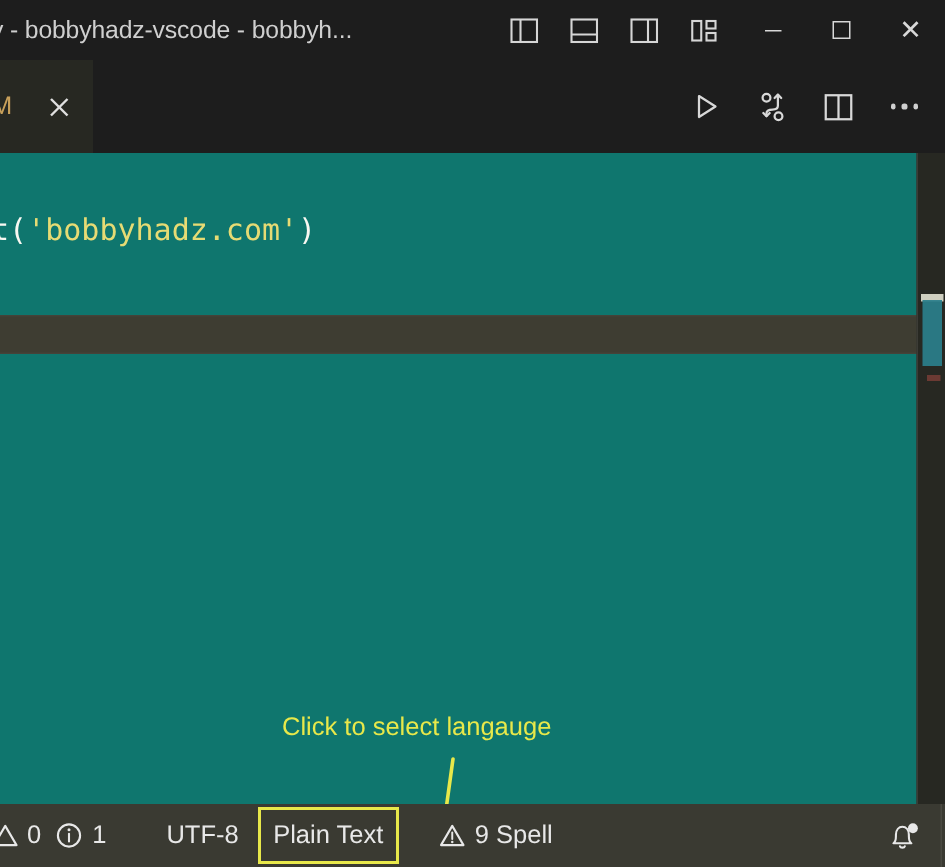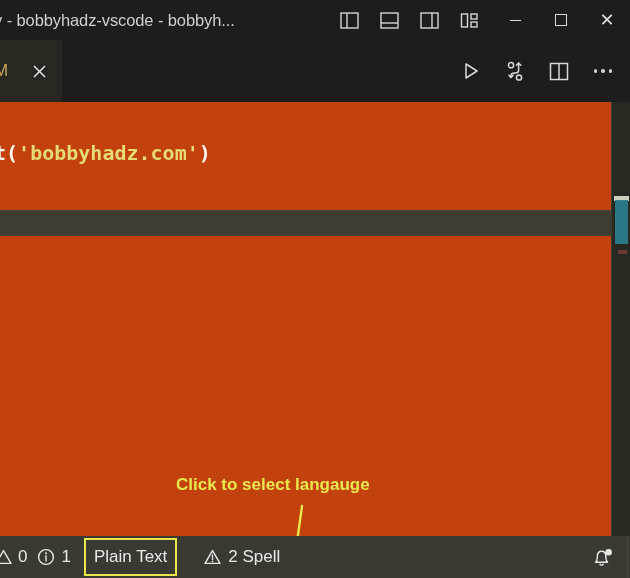--- a/index.html
+++ b/index.html
@@ -154,23 +154,22 @@
     width: 3.5px;
     height: 3.5px;
     border-radius: 50%;
     background: #d0d0d0;
   }
 
   
   .editor {
     position: relative;
     flex: 1 1 auto;
-    background: #c2410c;
+    background: #0f766e;
     overflow: hidden;
-    font-weight: bold;
   }
   .code-line {
     position: absolute;
     left: -6px;
     top: 38px;
     font-family: "DejaVu Sans Mono", monospace;
     font-size: 20px;
     line-height: 26px;
     white-space: pre;
     color: #f8f8f2;
@@ -219,21 +218,21 @@
     right: 3px;
     top: 148px;
     width: 9px;
     height: 4px;
     background: #6b3a33;
   }
 
   
   .annot-text {
     position: absolute;
-    left: 176px;
+    left: 188px;
     top: 373px;
     font-size: 17px;
     color: #e8e84a;
     white-space: nowrap;
     font-family: "Liberation Sans", sans-serif;
   }
   .annot-arrow {
     position: absolute;
     left: 268px;
     top: 398px;
@@ -412,30 +411,31 @@
         </svg>
         <span>0</span>
         <svg class="icon-svg" width="18" height="18" viewBox="0 0 18 18" style="margin-left:4px">
           <circle cx="9" cy="9" r="7.4" fill="none" stroke="#e8e8e8" stroke-width="1.4"></circle>
           <circle cx="9" cy="5.2" r="1" fill="#e8e8e8"></circle>
           <line x1="9" y1="7.8" x2="9" y2="13" stroke="#e8e8e8" stroke-width="1.4" stroke-linecap="round"></line>
         </svg>
         <span>1</span>
       </div>
 
+      <div class="sb-item" style="margin-left:22px">UTF-8</div>
 
       <div class="sb-item sb-highlight">Plain Text</div>
 
       <div class="sb-item" style="margin-left:14px">
         <svg class="icon-svg" width="17" height="16" viewBox="0 0 17 16">
           <path d="M8.5 1.6 L16 14.4 L1 14.4 Z" fill="none" stroke="#e8e8e8" stroke-width="1.4" stroke-linejoin="round"></path>
           <line x1="8.5" y1="6" x2="8.5" y2="10.4" stroke="#e8e8e8" stroke-width="1.3" stroke-linecap="round"></line>
           <circle cx="8.5" cy="12.3" r="0.85" fill="#e8e8e8"></circle>
         </svg>
-        <span>2 Spell</span>
+        <span>9 Spell</span>
       </div>
 
     </div>
 
     <div class="sb-spacer"></div>
 
     <div class="sb-right">
       <div class="sb-item sb-bell">
         <svg class="icon-svg" width="22" height="21" viewBox="0 0 22 21">
           <path d="M4.6 15.2 C6.6 14 6.2 12 6.3 9.4 C6.4 6.2 8.2 4.2 10.6 4.2 C13 4.2 14.8 6.2 14.9 9.4 C15 12 14.6 14 16.6 15.2 Z" fill="none" stroke="#e8e8e8" stroke-width="1.4" stroke-linejoin="round"></path>

